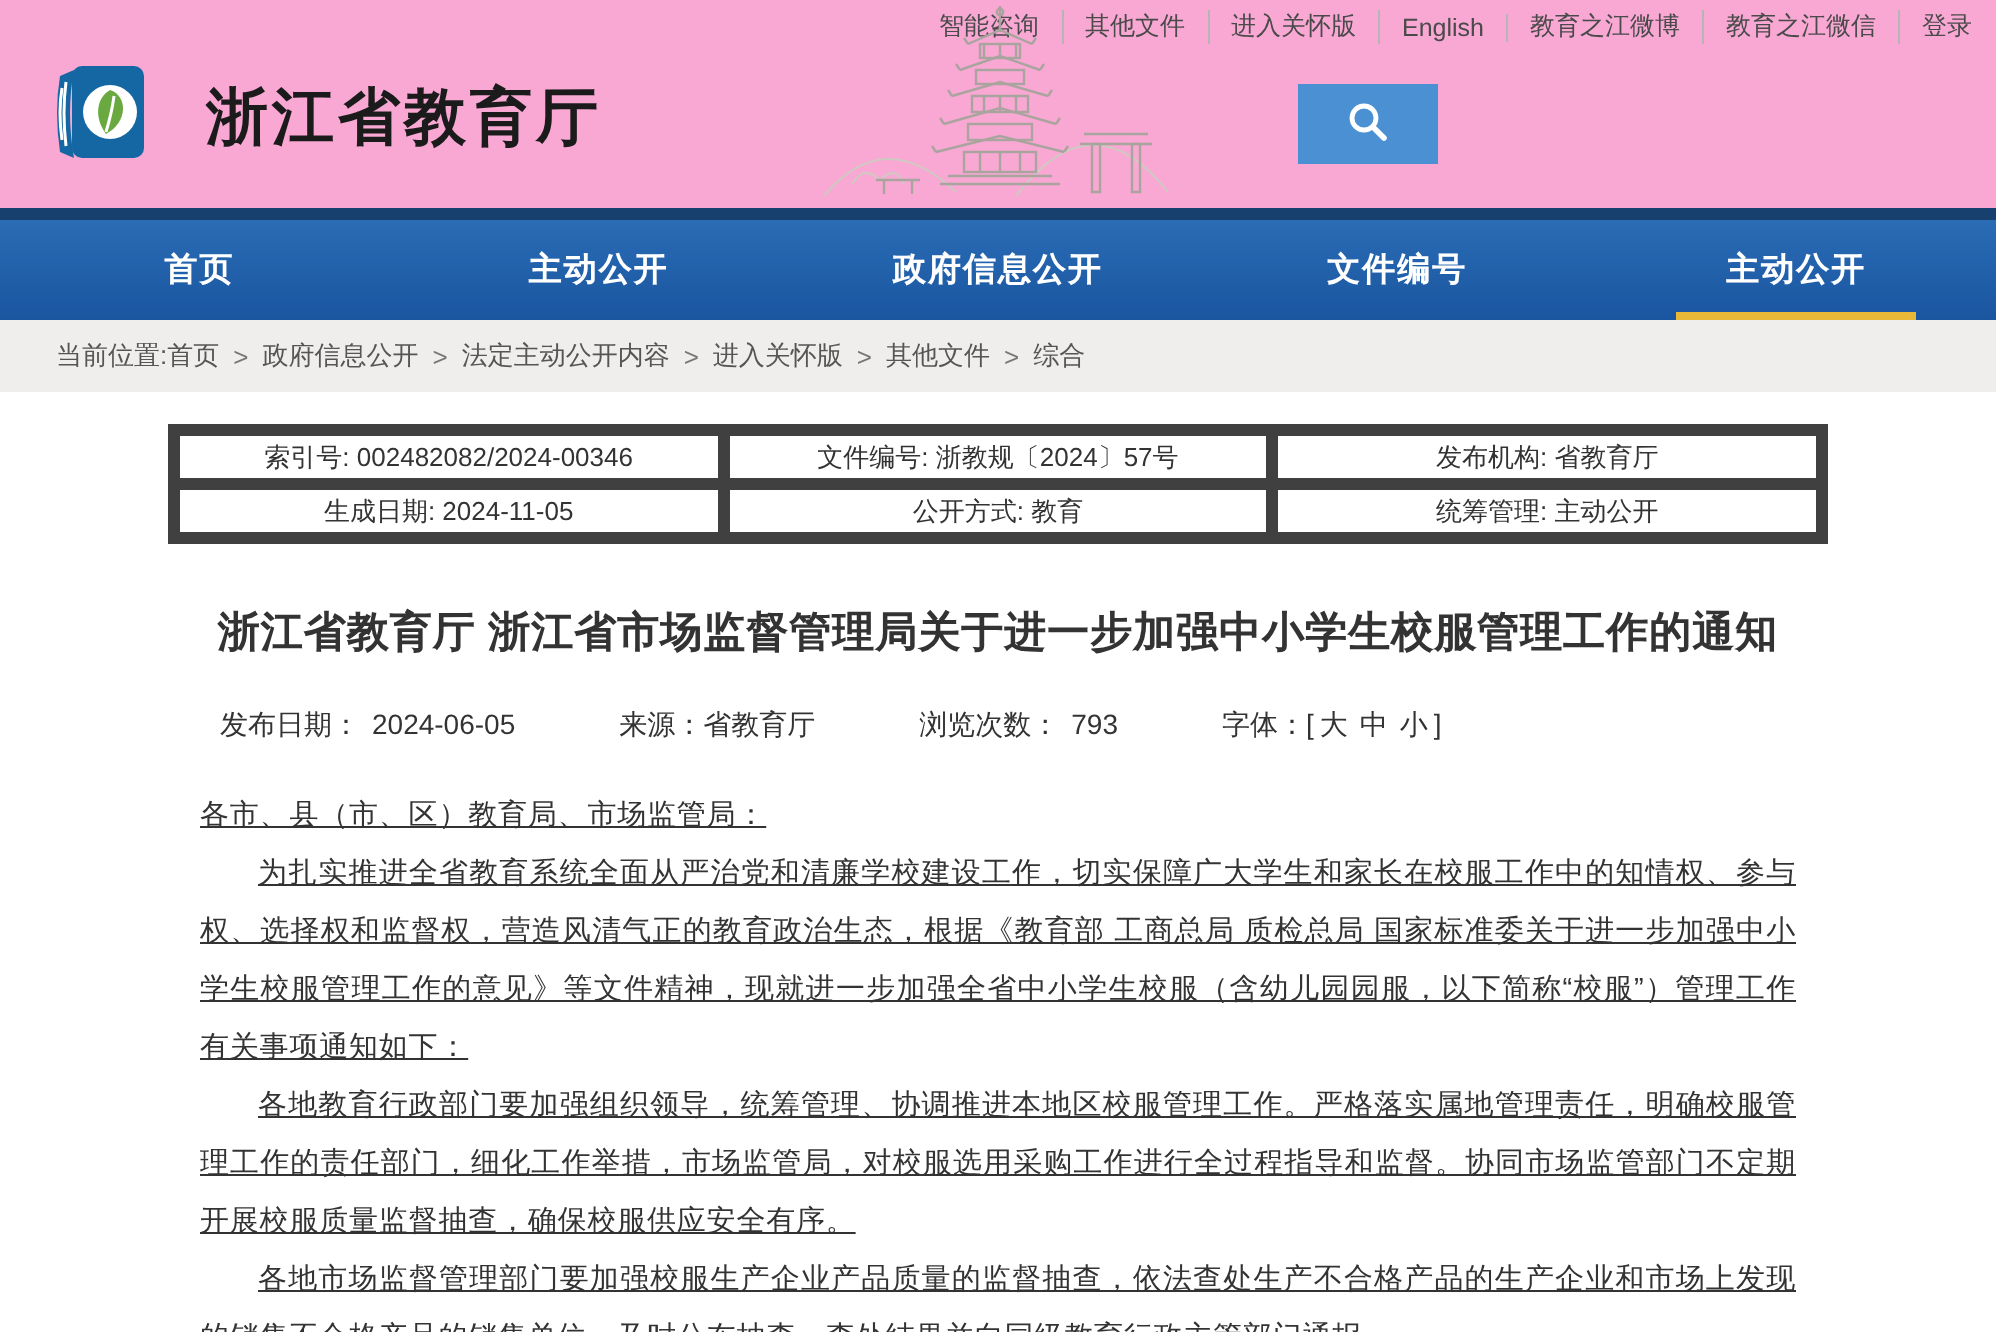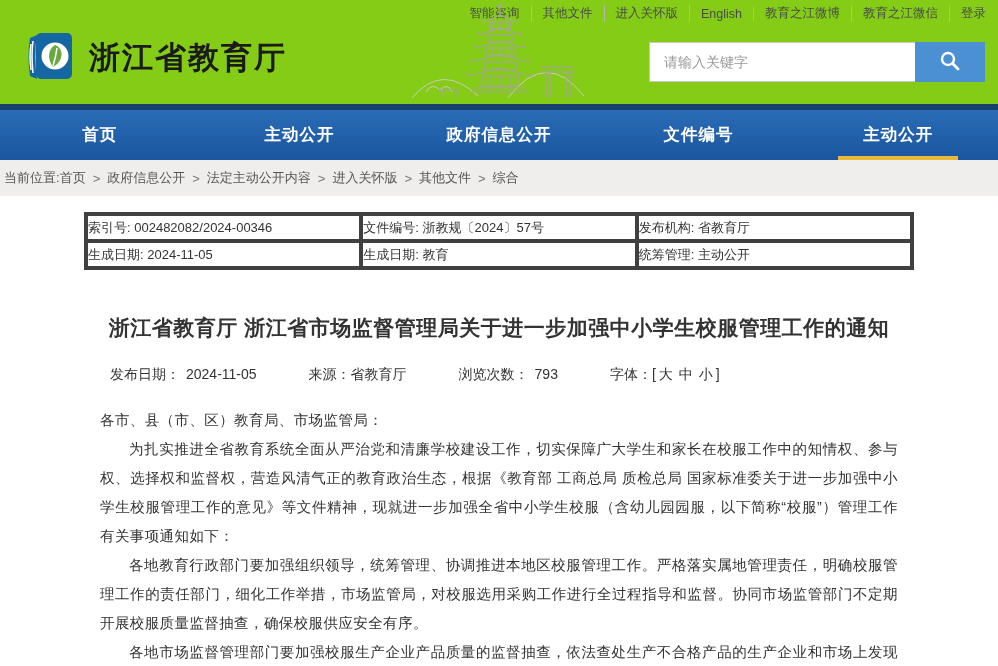--- a/index.html
+++ b/index.html
@@ -1,28 +1,28 @@
 <!DOCTYPE html>
 <html><head>
 <meta charset="utf-8">
 <style>
   * { box-sizing: border-box; margin: 0; padding: 0; }
   html, body { width: 998px; height: 666px; overflow: hidden; background: #fff;
     font-family: "Liberation Sans", "DejaVu Sans", sans-serif; }
 
   
-  .header { position: relative; height: 104px; background: #84cc16; }
+  .header { position: relative; height: 104px; background: #f9a8d4; }
 
   .topbar { position: absolute; top: 5px; right: 10px; display: flex; align-items: center;
     font-size: 12.5px; color: #4a4a4a; }
   .topbar a { color: #4a4a4a; text-decoration: none; padding: 0 11px; border-right: 1px solid #b5b5b5;
     white-space: nowrap; cursor: pointer; }
   .topbar a:last-child { border-right: none; padding-right: 2px; }
 
-  .logo { position: absolute; left: 20px; top: 30px; display: flex; align-items: center; gap: 13px; cursor: pointer; }
+  .logo { position: absolute; left: 20px; top: 30px; display: flex; align-items: center; gap: 27px; cursor: pointer; }
   .logo-text { font-family: "Liberation Serif", "DejaVu Serif", serif; font-weight: bold;
     font-size: 31px; color: #1b1b1b; letter-spacing: 2px; }
 
   .pagoda { position: absolute; left: 408px; top: 0; width: 185px; height: 104px; }
 
   .searchbox { position: absolute; right: 13px; top: 42px; width: 336px; height: 40px; display: flex; }
   .searchbox input { flex: 1; height: 100%; border: 1px solid #c8c8c8; border-right: none;
     padding: 0 14px; font-size: 14px; color: #333; outline: none; }
   .searchbox input::placeholder { color: #999; }
   .search-btn { width: 70px; height: 100%; background: #4a90d2; border: none; cursor: pointer;
@@ -31,41 +31,41 @@
   
   .nav-strip { height: 6px; background: #17406f; }
   .nav { height: 50px; background: linear-gradient(#2a6cb5, #1a55a0); display: flex; }
   .nav-item { flex: 1; display: flex; align-items: center; justify-content: center; position: relative;
     color: #fff; font-size: 16.5px; font-weight: bold; letter-spacing: 1px; cursor: pointer; }
   .nav-item.active::after { content: ""; position: absolute; bottom: 0; left: 20%; right: 20%;
     height: 4px; background: #e8b838; }
 
   
   .breadcrumb { height: 36px; background: #f0eeec; display: flex; align-items: center;
-    padding: 0 4px; font-size: 13px; color: #555; }
+    padding: 0 28px; font-size: 13px; color: #555; }
   .breadcrumb a { color: #555; text-decoration: none; cursor: pointer; }
   .breadcrumb .sep { padding: 0 7px; color: #777; }
 
   
   .content { width: 830px; margin: 16px auto 0; }
 
   table.meta-table { width: 100%; border-collapse: collapse; font-size: 13px; color: #333; }
-  table.meta-table td { border: 4px solid #404040; height: 27px; text-align: left; width: 33.33%; }
+  table.meta-table td { border: 6px solid #404040; height: 27px; text-align: center; width: 33.33%; }
 
   .article-title { text-align: center; font-size: 21px; font-weight: bold; color: #333;
-    margin: 44px 6px 24px; letter-spacing: 0.5px; }
+    margin: 30px 6px 24px; letter-spacing: 0.5px; }
 
   .article-meta { display: flex; align-items: center; padding-left: 26px; gap: 52px;
     font-size: 14px; color: #333; }
   .article-meta .num { padding-left: 6px; }
   .font-widget span.opt { cursor: pointer; padding: 0 3px; }
 
   .article-body { margin-top: 22px; padding: 0 16px; font-size: 14.5px; line-height: 29px;
     color: #333; text-align: justify; letter-spacing: 0.4px; }
-  .article-body p { text-indent: 2em; }
+  .article-body p { text-indent: 2em; text-decoration: underline; }
   .article-body p.no-indent { text-indent: 0; }
 </style>
 </head>
 <body>
 
 <div class="header">
 
   <div class="topbar">
     <a>智能咨询</a>
     <a>其他文件</a>
@@ -137,21 +137,20 @@
         <line x1="132" y1="72" x2="168" y2="72"></line>
         <line x1="134" y1="67" x2="166" y2="67"></line>
         <line x1="30" y1="90" x2="52" y2="90"></line>
         <line x1="34" y1="90" x2="34" y2="97"></line>
           <line x1="48" y1="90" x2="48" y2="97"></line>
       </g>
     </svg>
   </div>
 
   <div class="searchbox">
-    <input type="text" placeholder="请输入关键字" style="">
     <button class="search-btn">
       <span>
         <svg width="24" height="24" viewBox="0 0 24 24">
           <circle cx="10" cy="10" r="6" stroke="#fff" stroke-width="2.4" fill="none"></circle>
           <line x1="14.6" y1="14.6" x2="20" y2="20" stroke="#fff" stroke-width="2.8" stroke-linecap="round"></line>
         </svg>
       </span>
     </button>
   </div>
 </div>
@@ -184,31 +183,31 @@
 
   <table class="meta-table">
     <tbody>
         <tr>
       <td>索引号: 002482082/2024-00346</td>
       <td>文件编号: 浙教规〔2024〕57号</td>
       <td>发布机构: 省教育厅</td>
     </tr>
     <tr>
       <td>生成日期: 2024-11-05</td>
-      <td>生成日期: 教育</td>
+      <td>公开方式: 教育</td>
       <td>统筹管理: 主动公开</td>
     </tr>
   </tbody>
     </table>
 
   <div class="article-title">浙江省教育厅 浙江省市场监督管理局关于进一步加强中小学生校服管理工作的通知</div>
 
   <div class="article-meta">
     <span>
-      <span>发布日期：</span><span class="num">2024-11-05</span>
+      <span>发布日期：</span><span class="num">2024-06-05</span>
     </span>
     <span>
       <span>来源：</span><span>省教育厅</span>
     </span>
     <span>
       <span>浏览次数：</span><span class="num">793</span>
     </span>
     <span class="font-widget">
       <span>字体：</span><span>[</span><span class="opt">大</span><span class="opt">中</span><span class="opt">小</span><span>]</span>
     </span>

